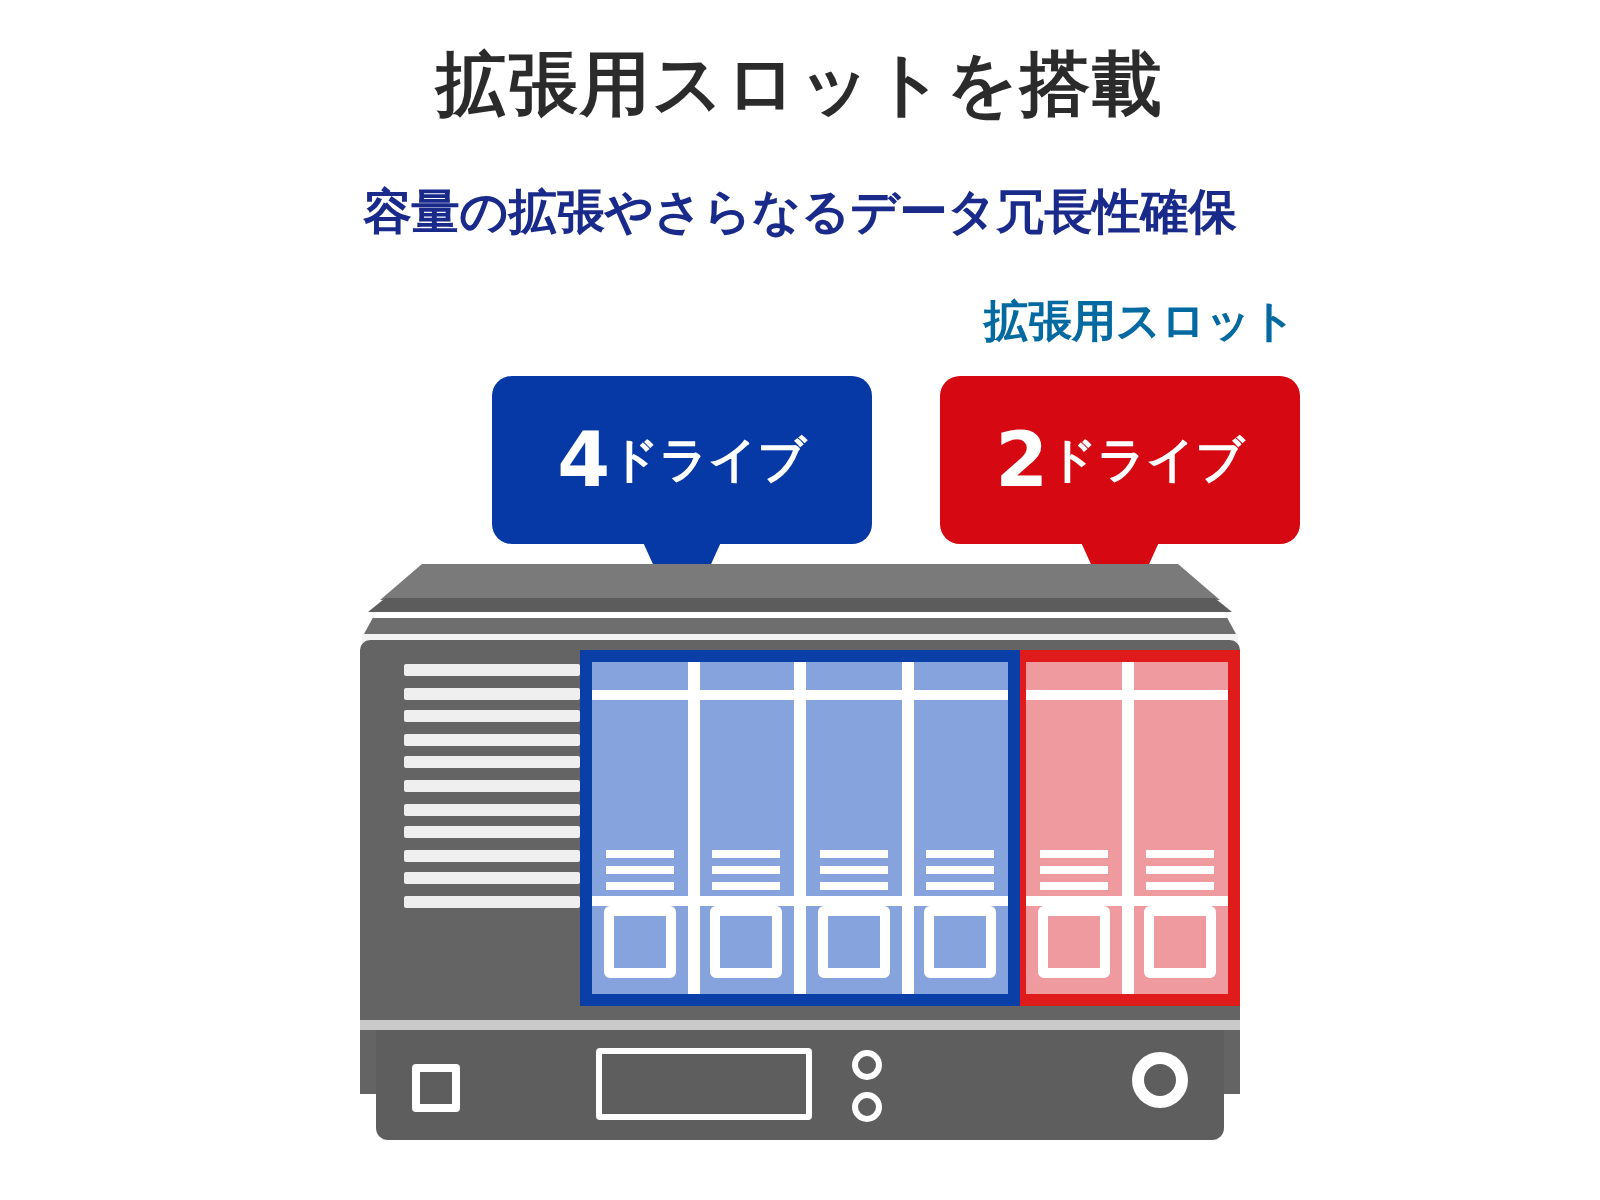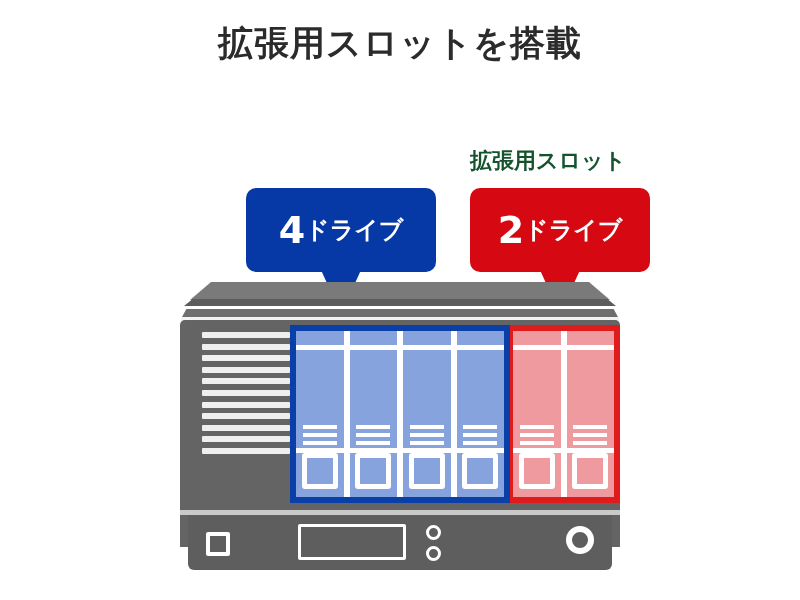--- a/index.html
+++ b/index.html
@@ -43,24 +43,24 @@
     color: #1a2a8a;
     letter-spacing: 0px;
     line-height: 1.2;
     white-space: nowrap;
   }
 
   .slot-label {
     position: absolute;
     left: 470px; top: 146px;
     width: 200px;
-    text-align: left;
+    text-align: center;
     font-size: 22px;
     font-weight: 700;
-    color: #14532d;
+    color: #0369a1;
     letter-spacing: 0px;
     white-space: nowrap;
   }
 
   
   .callout {
     position: absolute;
     border-radius: 10px;
     display: flex;
     align-items: center;
@@ -282,20 +282,21 @@
     border-radius: 50%;
   }
 </style>
 </head>
 <body>
 
 <div id="stage">
 
   <div class="title">拡張用スロットを搭載</div>
 
+  <div class="subtitle">容量の拡張やさらなるデータ冗長性確保</div>
 
   <div class="slot-label">拡張用スロット</div>
 
   <div class="callout" id="callout-blue">
     <span class="num">4</span>
     <span class="unit">ドライブ</span>
     <span class="pointer"></span>
   </div>
 
   <div class="callout" id="callout-red">

